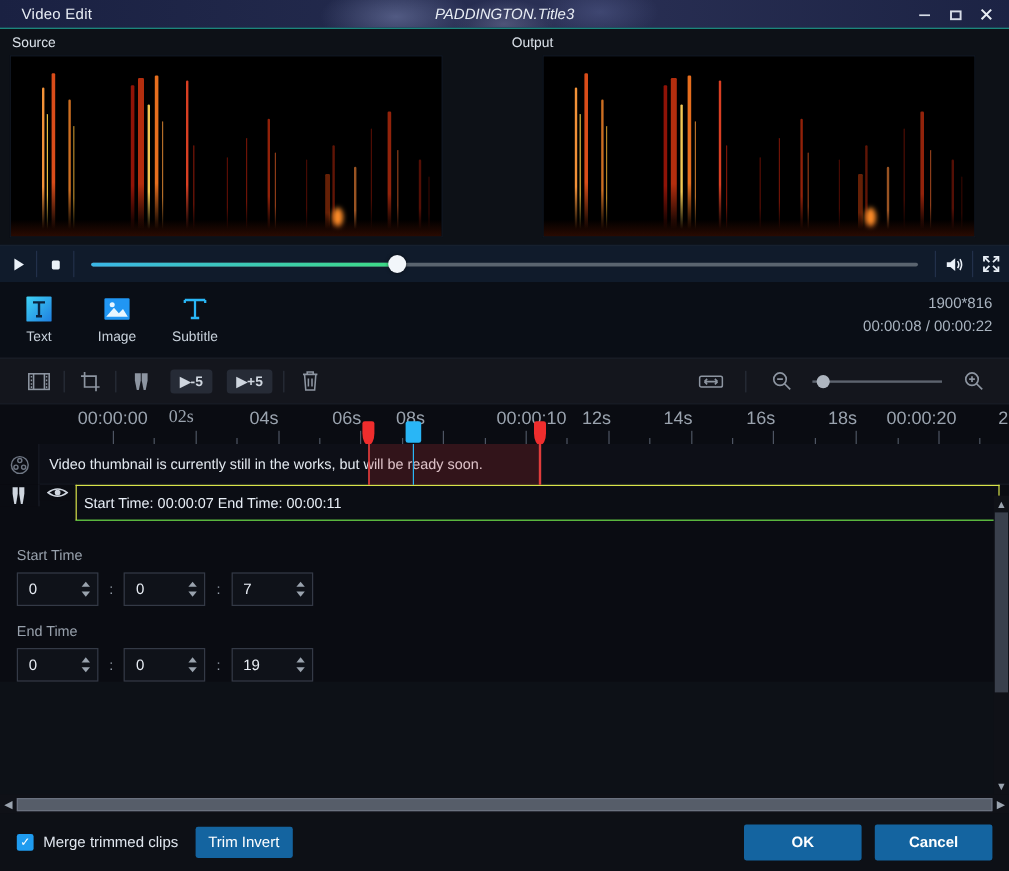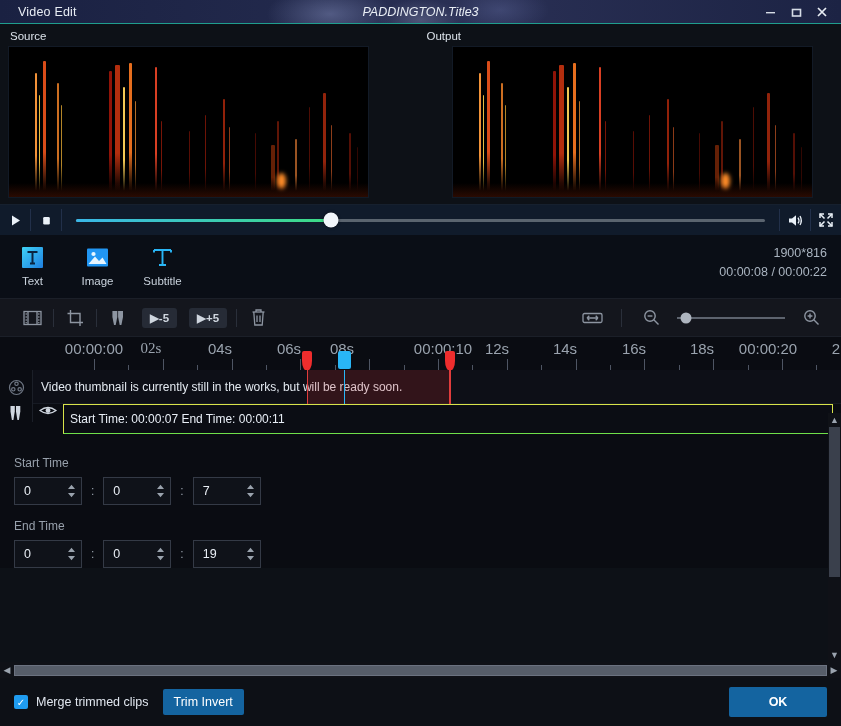--- a/index.html
+++ b/index.html
@@ -617,14 +617,15 @@
   <div class="hs-bar"></div>
   <div class="hs-arrow">▶</div>
 </div>
 
 <div class="bottom-bar">
   <div class="chk" id="mergeChk">✓</div>
   <span class="chk-label">Merge trimmed clips</span>
   <button class="btn btn-trim">Trim Invert</button>
   <div class="bottom-right">
     <button class="btn btn-main">OK</button>
+    <button class="btn btn-main">Cancel</button>
   </div>
 </div>
 
 </body></html>

